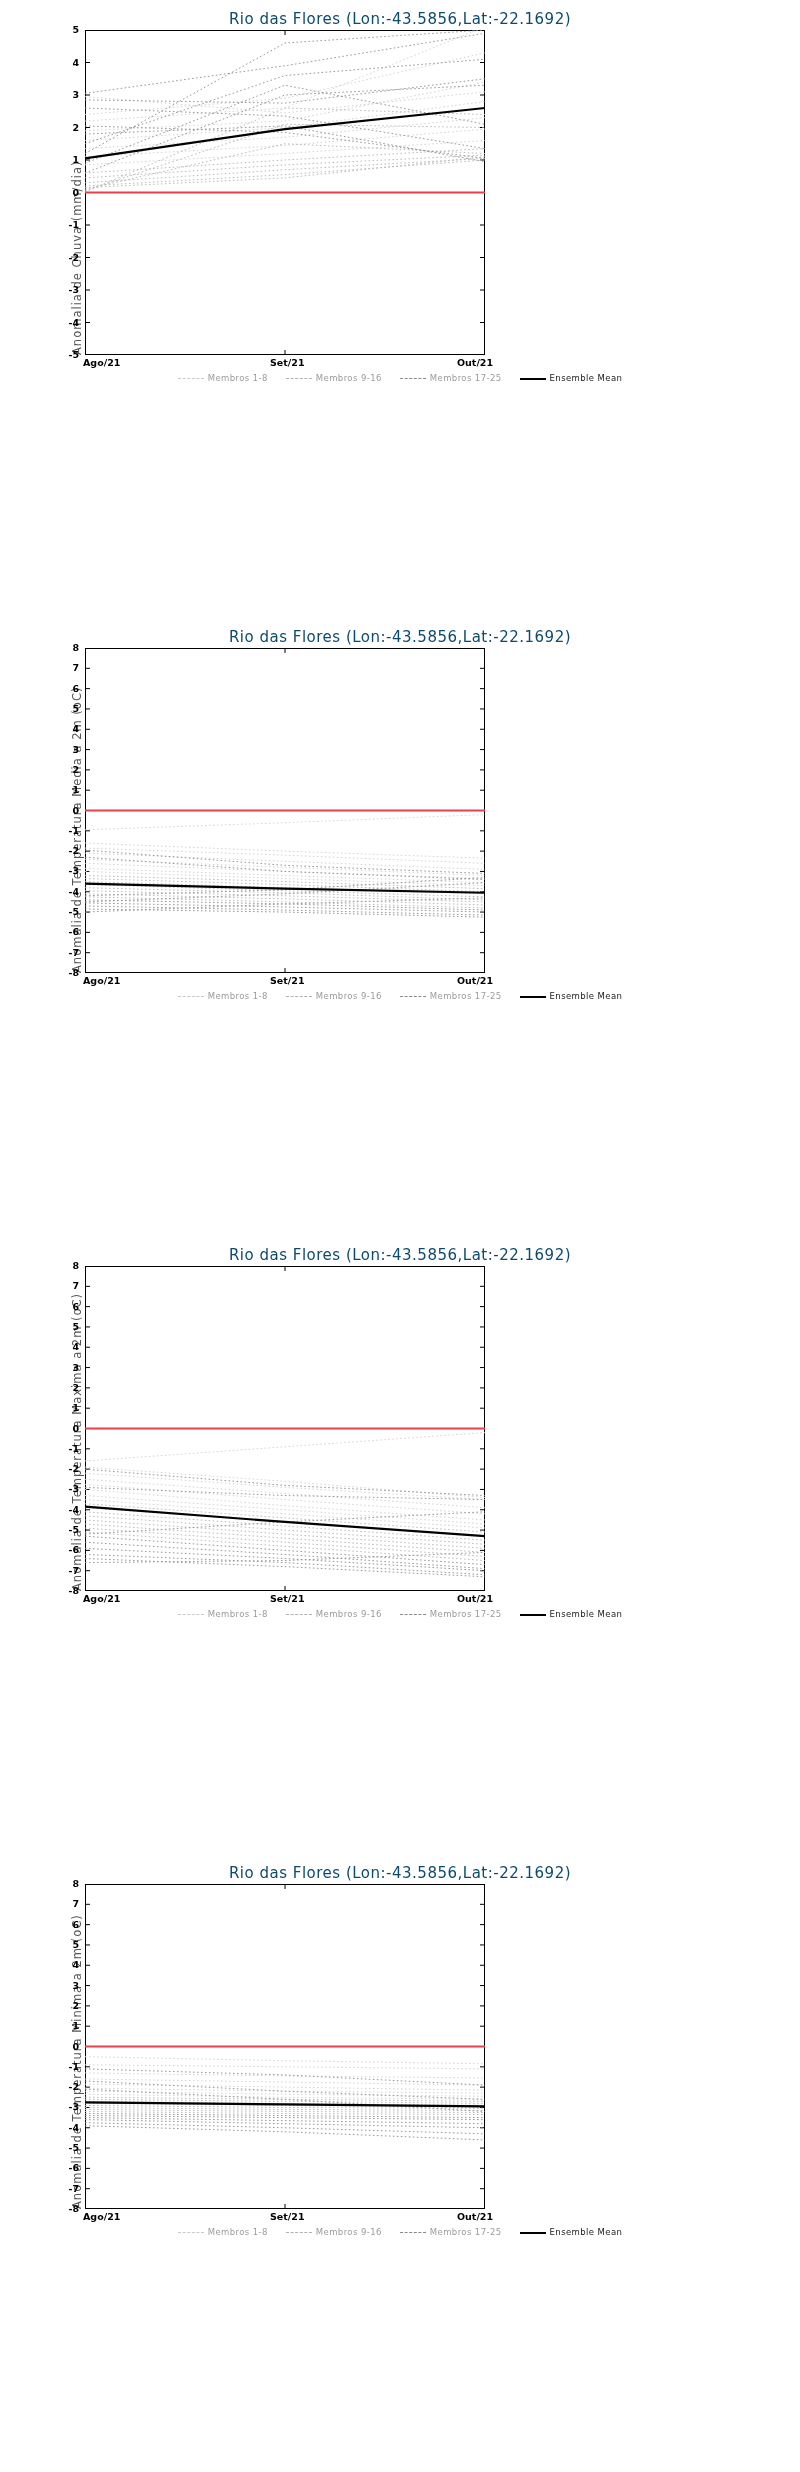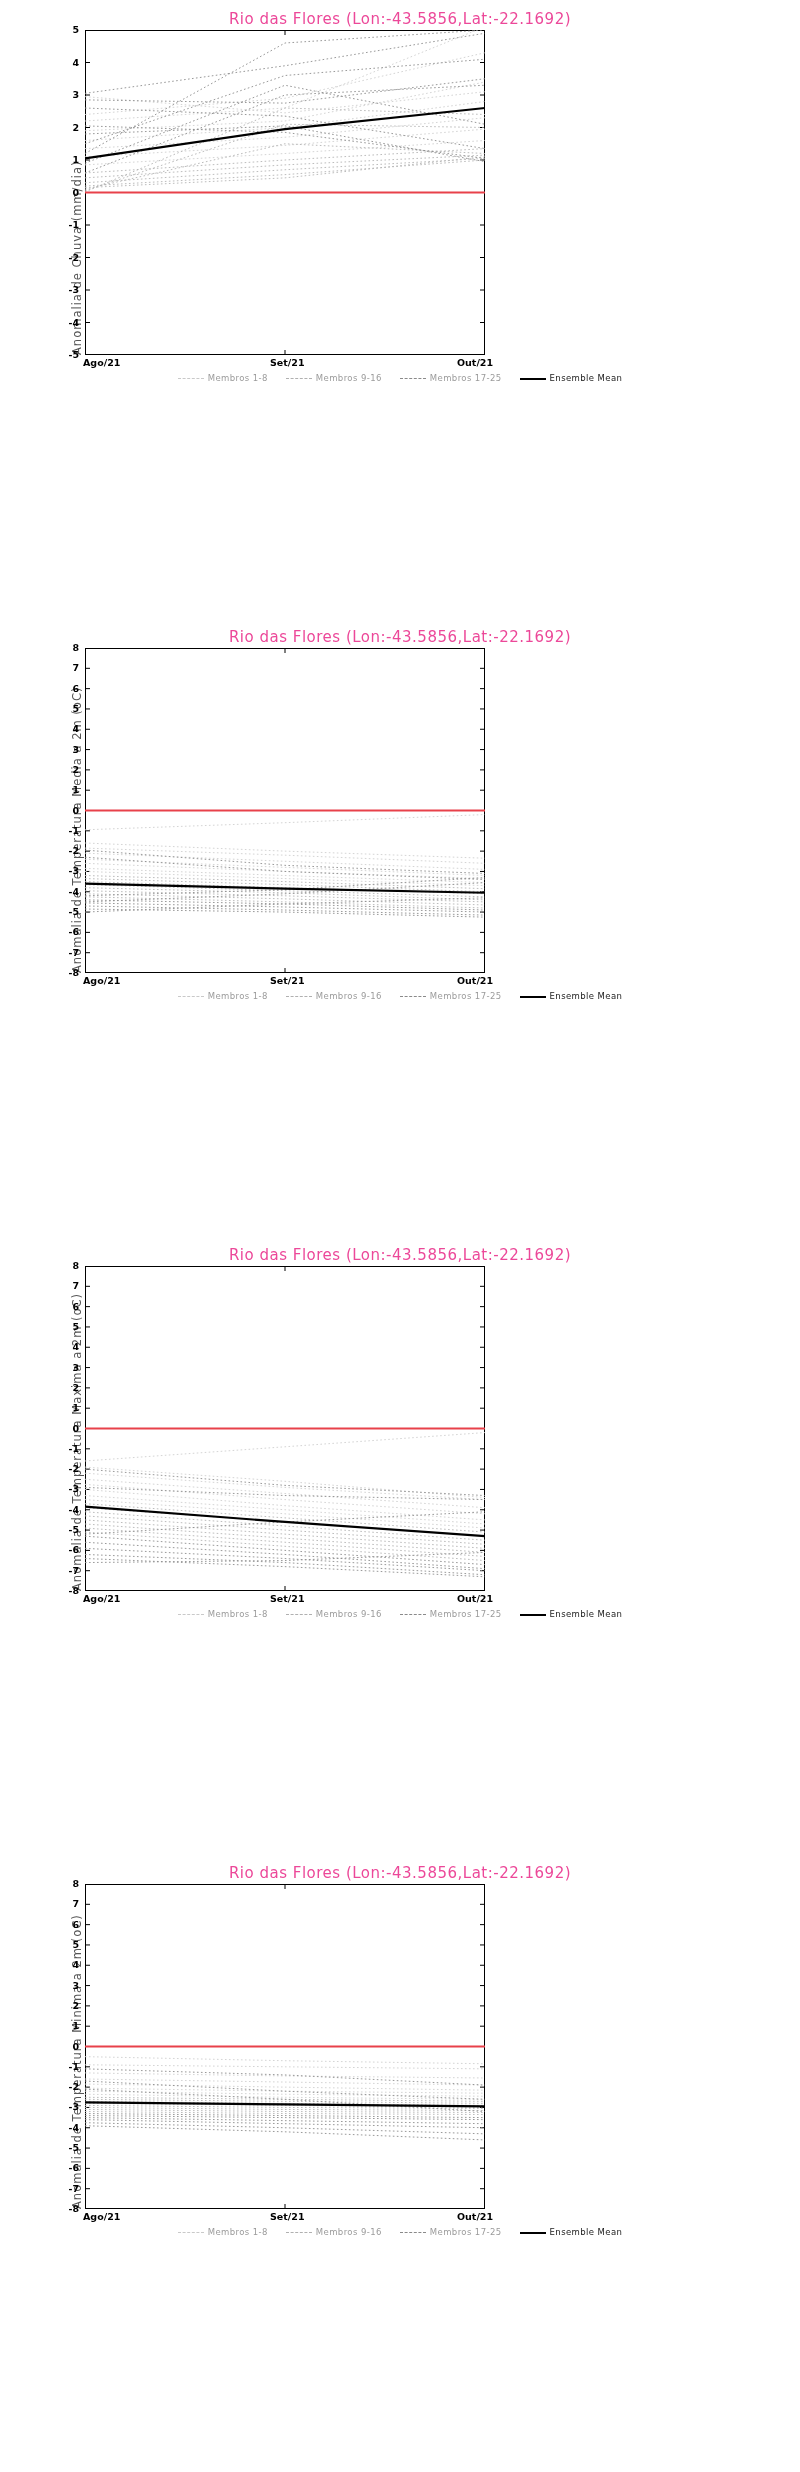--- a/index.html
+++ b/index.html
@@ -1,21 +1,21 @@
 <!DOCTYPE html>
 <html><head>
 <meta charset="utf-8">
 <style>
   html,body{margin:0;padding:0;background:#ffffff;}
   body{width:800px;height:2472px;font-family:"DejaVu Sans",sans-serif;}
   .page{width:800px;height:2472px;position:relative;}
   .panel{position:relative;width:800px;height:618px;}
   .chart-title{
     position:absolute;left:0;top:10px;width:800px;text-align:center;
-    font-size:15px;color:#ec4899;letter-spacing:.5px;
+    font-size:15px;color:#0c4a6e;letter-spacing:.5px;
     font-family:"DejaVu Sans",sans-serif;
   }
   .plotwrap{position:absolute;left:0;top:0;width:800px;height:618px;}
   .ylabel{
     position:absolute;
     transform-origin:0 0;
     font-size:11.5px;color:#555;letter-spacing:1px;white-space:nowrap;
   }
   .axis-box{
     position:absolute;border:1.4px solid #000;background:#fff;box-sizing:border-box;

